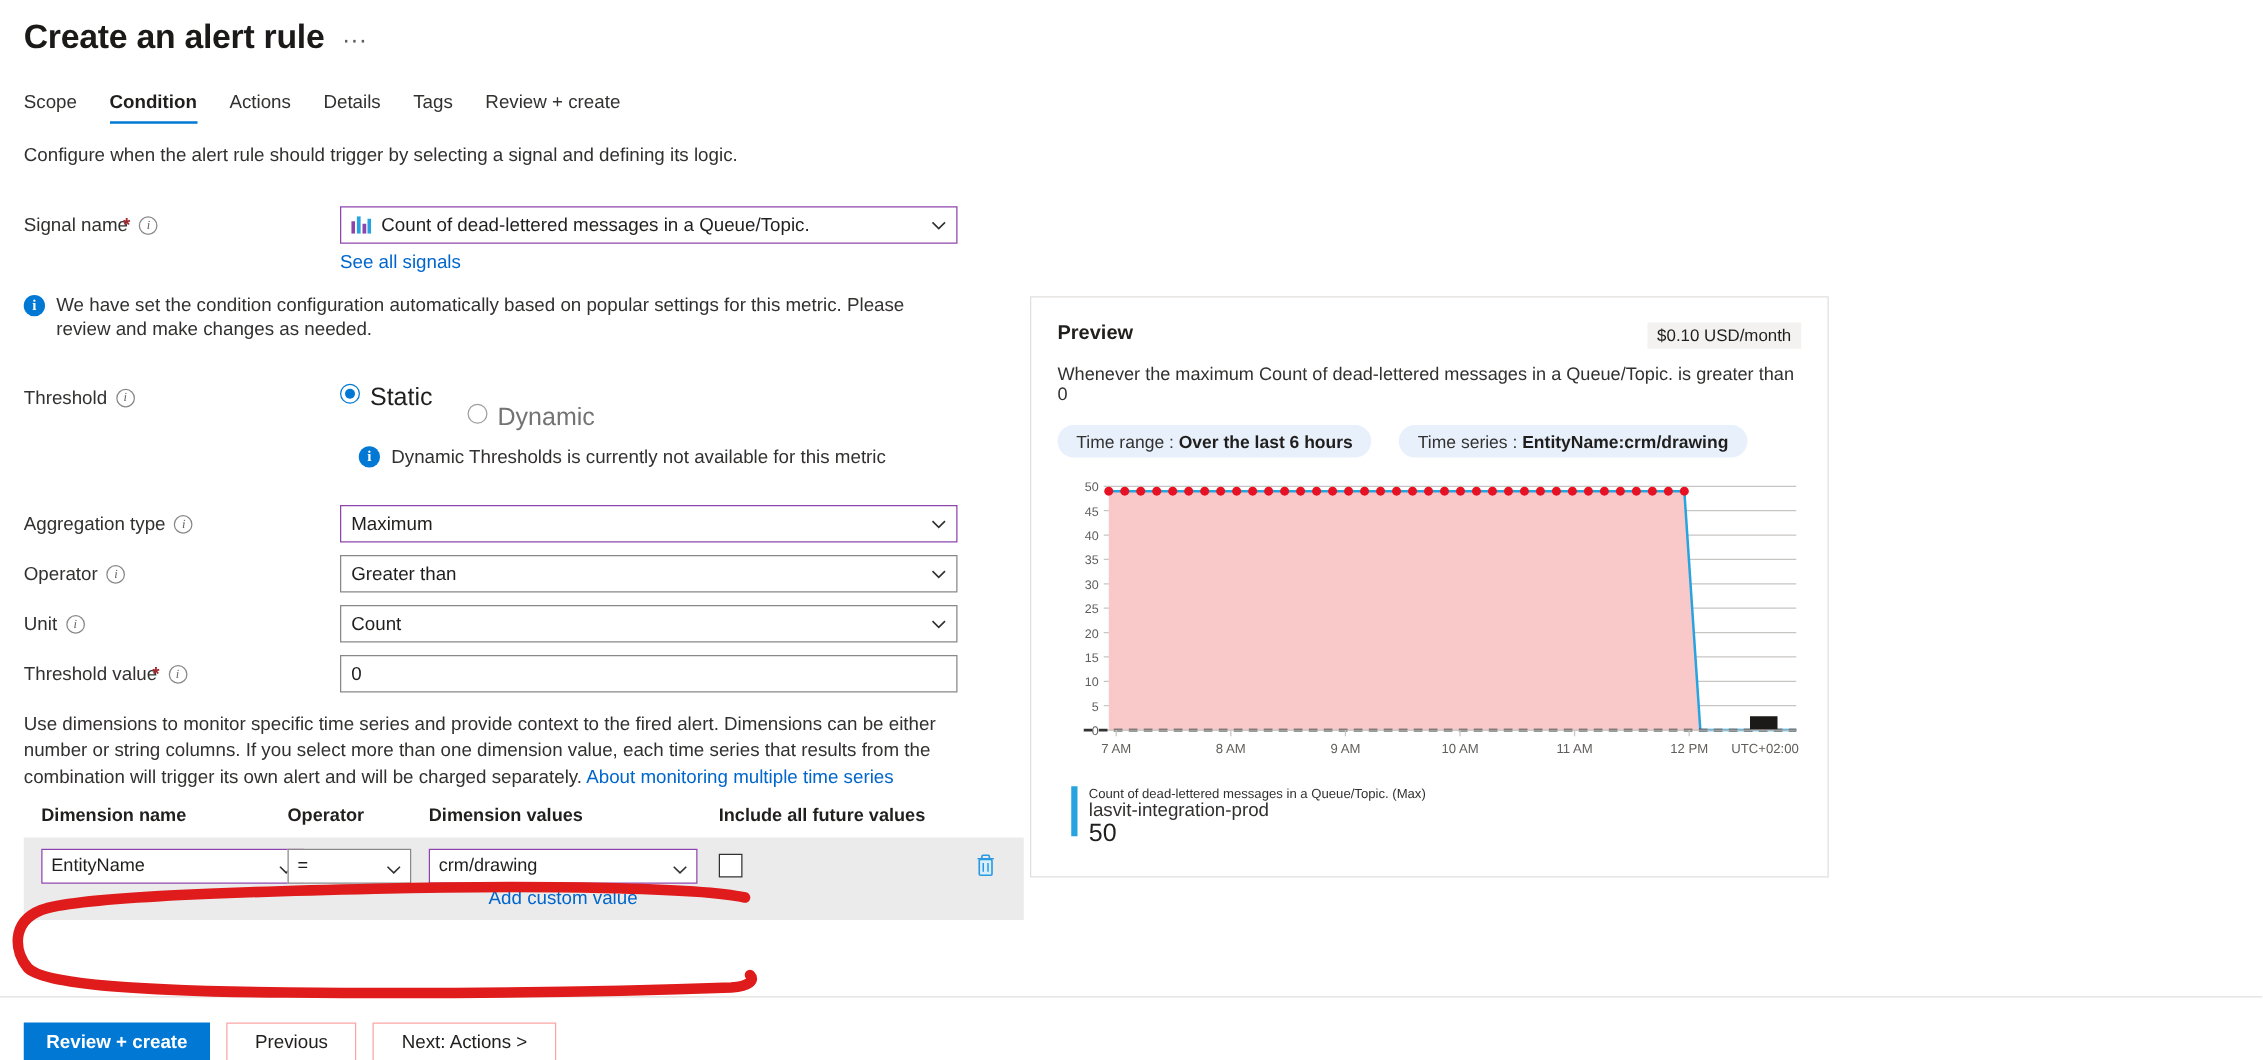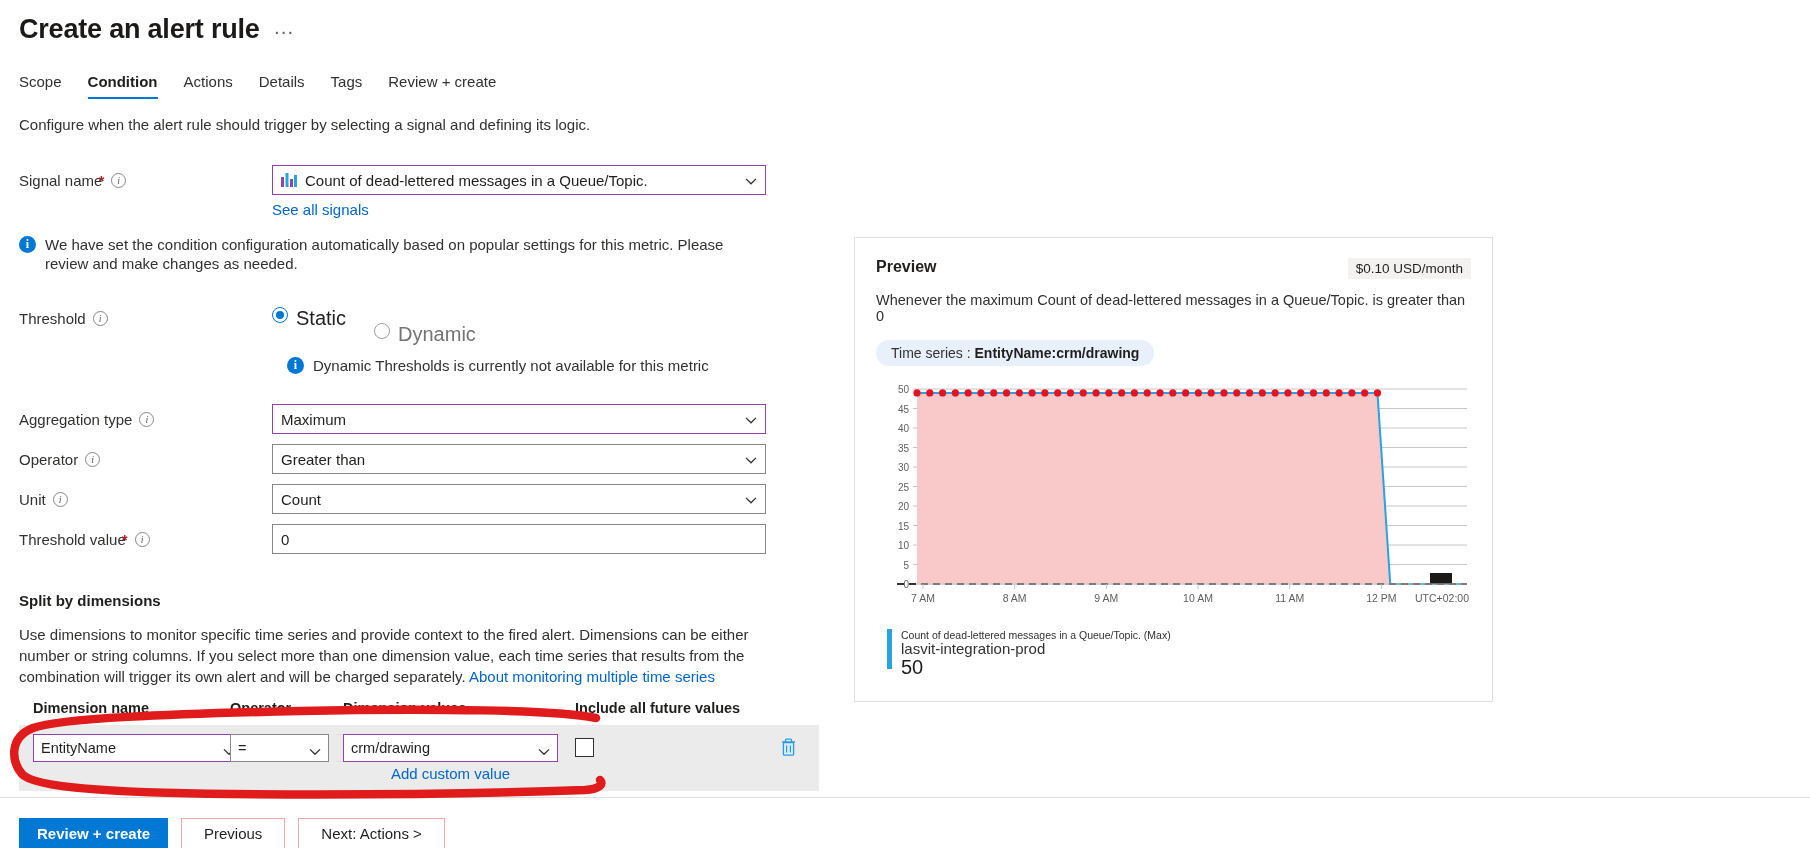--- a/index.html
+++ b/index.html
@@ -92,21 +92,21 @@
   .dsel .dchev { position: absolute; right: 8px; top: 8px; pointer-events: none; }
   #chk-future {
     width: 19px; height: 19px; border: 1.5px solid #323130; background: #fff;
     cursor: pointer; margin-top: 4px;
   }
   #trash-btn { margin-left: auto; margin-right: 22px; margin-top: 3px; cursor: pointer; }
   #add-custom { margin-top: 3px; font-size: 14.5px; }
 
   
   #preview {
-    position: absolute; left: 854px; top: 237px; width: 639px; height: 465px;
+    position: absolute; left: 824px; top: 237px; width: 639px; height: 465px;
     border: 1px solid #e1dfdd; background: #fff;
   }
   #pv-head { display: flex; align-items: flex-start; padding: 20px 21px 0 21px; }
   #pv-title { font-size: 16px; font-weight: 600; color: #201f1e; }
   #pv-cost { margin-left: auto; background: #f3f2f1; color: #201f1e; font-size: 13.5px;
              padding: 3px 8px; }
   #pv-sentence { padding: 13px 21px 0 21px; font-size: 14.5px; color: #323130; }
   #pv-chips { display: flex; gap: 22px; padding: 16px 21px 0 21px; }
   .chip { background: #e8f1fb; border-radius: 14px; padding: 5px 15px; font-size: 14px;
           color: #323130; white-space: nowrap; cursor: pointer; }
@@ -258,21 +258,20 @@
   <div class="row" style="margin-top: 10px;">
     <div class="lbl">
       <span><span>Threshold value</span><span class="req">*</span></span>
       <span class="info-i">i</span>
     </div>
     <div class="ctrl">
       <div class="txt">0</div>
     </div>
   </div>
 
-  <div class="section-h" style="margin-top: 38px;">Split by dimensions</div>
 
   <div style="margin-top: 15px; width: 752px; font-size: 15px; color: #323130; line-height: 21px;">
     <span>Use dimensions to monitor specific time series and provide context to the fired alert. Dimensions can be either number or string columns. If you select more than one dimension value, each time series that results from the combination will trigger its own alert and will be charged separately.</span>
     <span class="link">About monitoring multiple time series</span>
   </div>
 
   <div id="dim-table">
     <div id="dim-head">
       <div class="c1">Dimension name</div>
       <div class="c2">Operator</div>
@@ -328,20 +327,23 @@
   </div>
 </div>
 
 <div id="preview">
   <div id="pv-head">
     <div id="pv-title">Preview</div>
     <div id="pv-cost">$0.10 USD/month</div>
   </div>
   <div id="pv-sentence">Whenever the maximum Count of dead-lettered messages in a Queue/Topic. is greater than 0</div>
   <div id="pv-chips">
+    <div class="chip">
+      <span>Time range : </span><b>Over the last 6 hours</b>
+    </div>
     <div class="chip">
       <span>Time series : </span><b>EntityName:crm/drawing</b>
     </div>
   </div>
 
   <div id="chart-area">
     <svg id="chart-svg" width="637" height="245" viewBox="0 0 637 245">
         <line x1="58" y1="203" x2="612" y2="203" stroke="#c8c6c4" stroke-width="1"></line>
         <text x="54" y="207" text-anchor="end" font-size="10" fill="#605e5c" font-family="&quot;Liberation Sans&quot;, sans-serif">0</text>
         <line x1="58" y1="183.5" x2="612" y2="183.5" stroke="#c8c6c4" stroke-width="1"></line>

